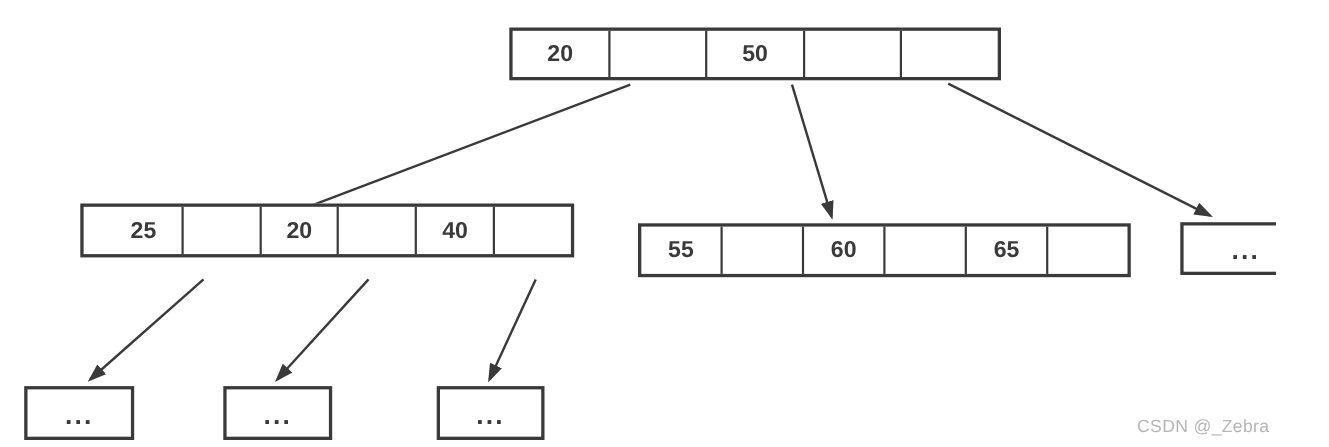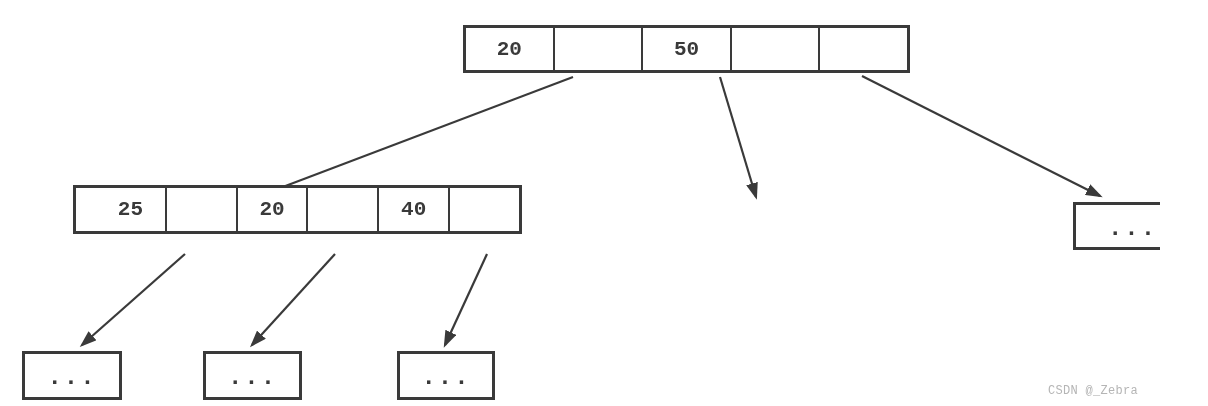--- a/index.html
+++ b/index.html
@@ -8,21 +8,21 @@
     --bg: #ffffff;
     --wm: #b5b5b5;
   }
   * { margin: 0; padding: 0; box-sizing: border-box; }
   html, body { background: var(--bg); }
   .stage {
     position: relative;
     width: 1160px;
     height: 406px;
     background: var(--bg);
-    font-family: Liberation Mono, monospace;
+    font-family: Liberation Sans, sans-serif;
     overflow: hidden;
   }
   .edges {
     position: absolute;
     left: 0; top: 0;
     width: 1208px; height: 406px;
     pointer-events: none;
   }
   .edges line {
     stroke: var(--line);
@@ -46,23 +46,23 @@
     border-left: 2px solid var(--line);
   }
   .cell:first-child { border-left: none; }
   .dots {
     font-size: 24px;
     letter-spacing: 2px;
     padding-top: 4px;
   }
   .watermark {
     position: absolute;
-    right: 22px;
+    right: 6px;
     bottom: 8px;
-    font-size: 12px;
+    font-size: 16px;
     color: var(--wm);
     letter-spacing: 0.3px;
     text-align: center;
   }
 </style>
 </head>
 <body>
 
 <div class="stage">
 
@@ -90,20 +90,28 @@
 
   <div class="node" style="left:73px; top:185px; width:449px; height:49px;padding-left:20px;">
     <div class="cell">25</div>
     <div class="cell"></div>
     <div class="cell">20</div>
     <div class="cell"></div>
     <div class="cell">40</div>
     <div class="cell"></div>
   </div>
 
+  <div class="node" style="left:580px; top:203px; width:448px; height:49px;">
+    <div class="cell">55</div>
+    <div class="cell"></div>
+    <div class="cell">60</div>
+    <div class="cell"></div>
+    <div class="cell">65</div>
+    <div class="cell"></div>
+  </div>
 
   <div class="node" style="left:1073px; top:202px; width:119px; height:48px;">
     <div class="cell dots">...</div>
   </div>
 
   <div class="node" style="left:22px; top:351px; width:100px; height:49px;">
     <div class="cell dots">...</div>
   </div>
 
   <div class="node" style="left:203px; top:351px; width:99px; height:49px;">

